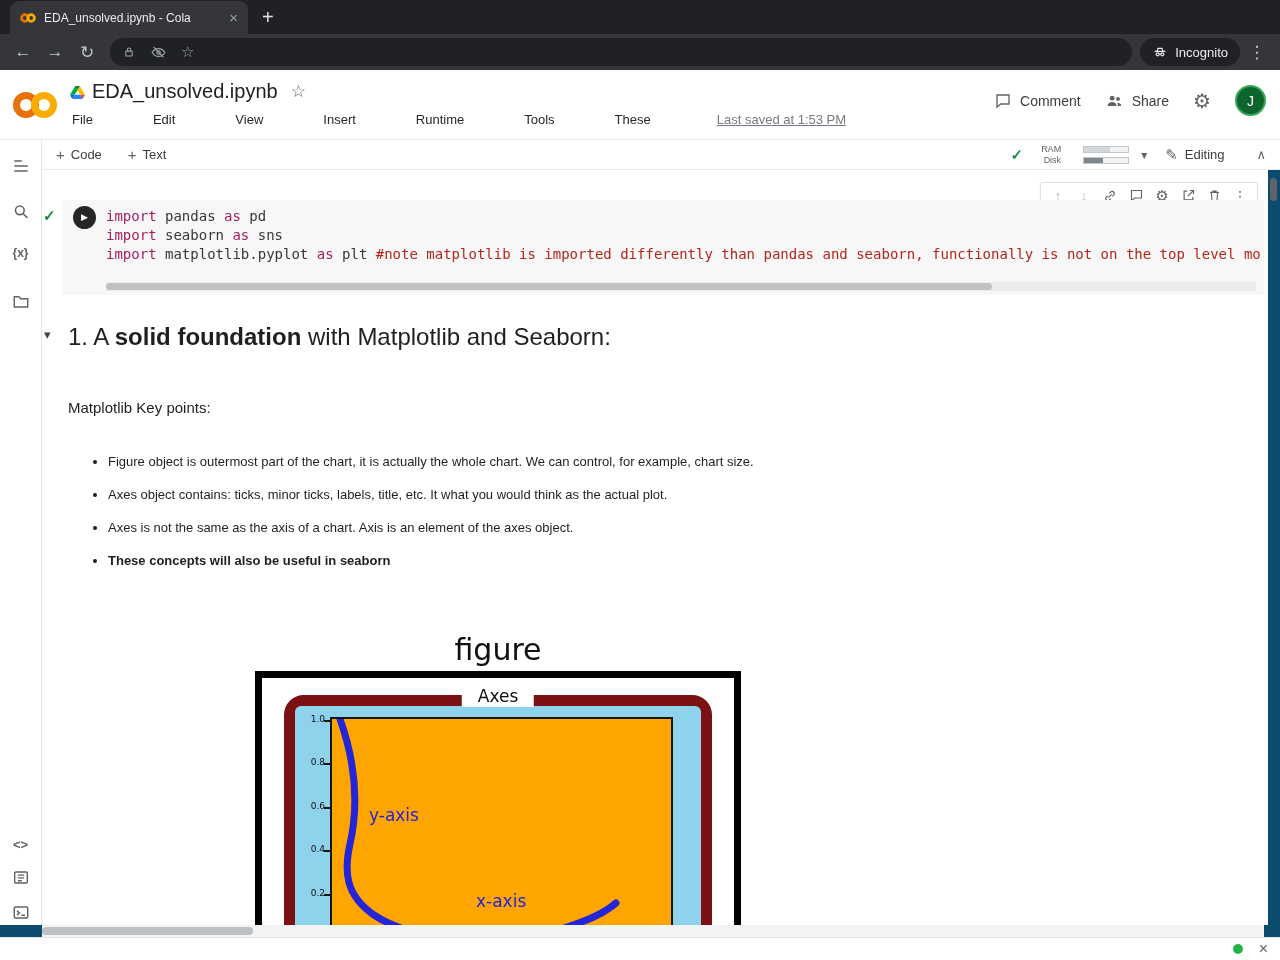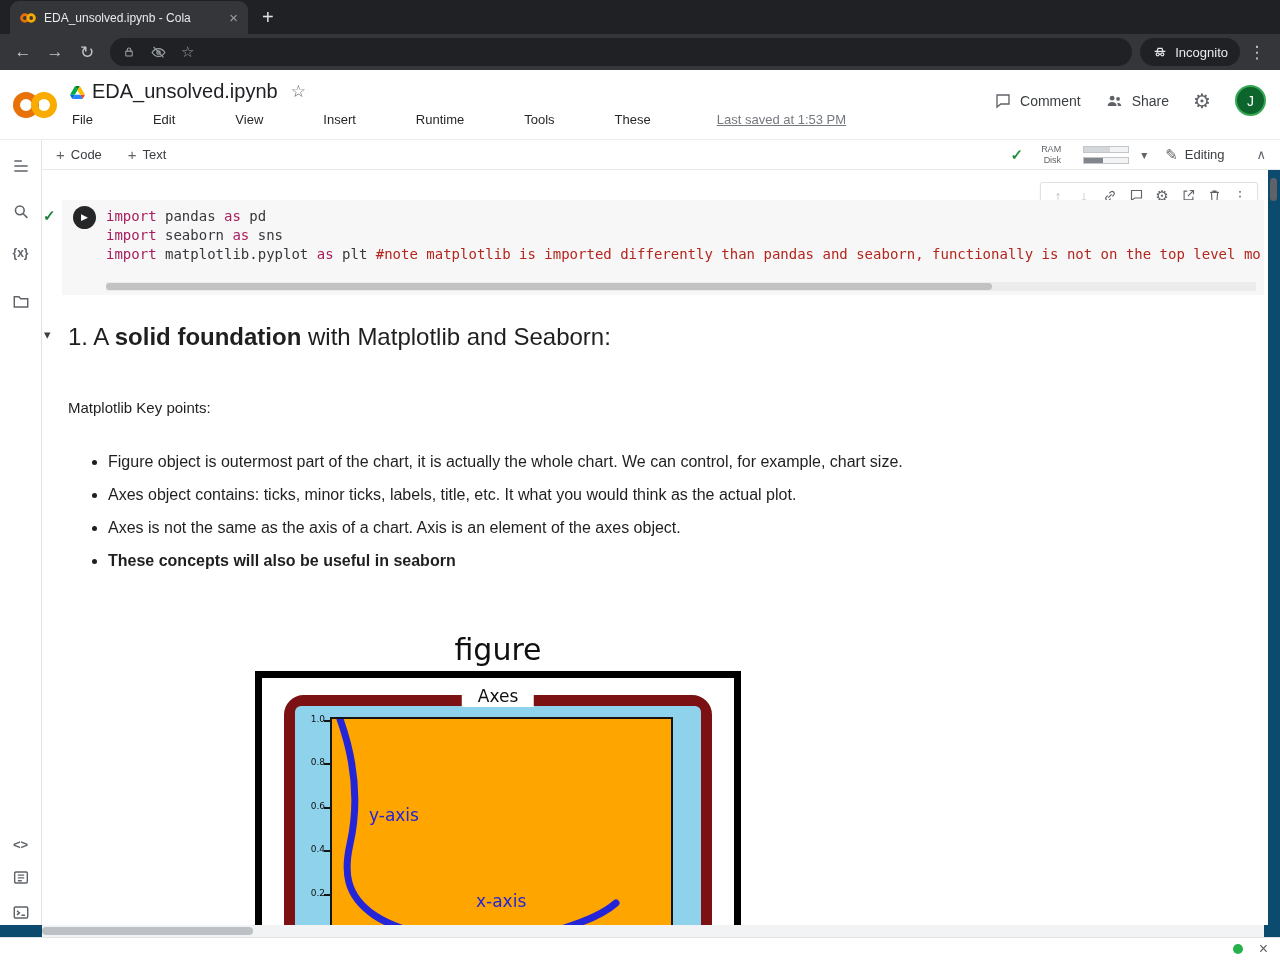--- a/index.html
+++ b/index.html
@@ -84,21 +84,21 @@
   .tok.cm{color:#b3261e;}
   .code-hscroll{position:absolute;left:0;right:8px;bottom:4px;height:9px;background:#ececec;}
   .code-hthumb{position:absolute;left:0;top:1px;height:7px;width:77%;background:#c2c2c2;border-radius:4px;}
 
   
   .md-collapse{position:absolute;left:2px;top:157px;color:#3c4043;font-size:13px;}
   .md-h1{position:absolute;left:26px;top:150px;font-size:24px;line-height:34px;font-weight:400;color:#1f1f1f;}
   .md-h1 b{font-weight:700;}
   .md-intro{position:absolute;left:26px;top:228px;font-size:15px;color:#1f1f1f;line-height:20px;text-align:right;}
   .md-list{position:absolute;left:26px;top:282px;width:960px;list-style:disc;padding-left:40px;}
-  .md-list li{font-size:16px;line-height:19px;color:#1f1f1f;margin-bottom:14px;}
+  .md-list li{font-size:13px;line-height:19px;color:#1f1f1f;margin-bottom:14px;}
   .md-list li.bold{font-weight:700;}
   .md-more{position:absolute;left:26px;top:418px;font-size:15px;color:#1f1f1f;line-height:20px;}
   .md-link{color:#1a0dab;text-decoration:underline;}
 
   
   .figure{position:absolute;left:213px;top:462px;width:486px;font-family:"DejaVu Sans",sans-serif;}
   .fig-title{text-align:center;font-size:30px;line-height:36px;color:#101010;margin-bottom:3px;}
   .fig-frame{border:7px solid var(--frame,#000);height:450px;padding:17px 22px 0;background:#fff;}
   .fig-axes{position:relative;border:11px solid var(--axesb,#7b1113);border-radius:20px;height:420px;}
   .axes-label{position:absolute;top:-20px;left:50%;transform:translateX(-50%);background:#fff;padding:0 16px;font-size:17px;line-height:21px;color:#101010;z-index:2;}

